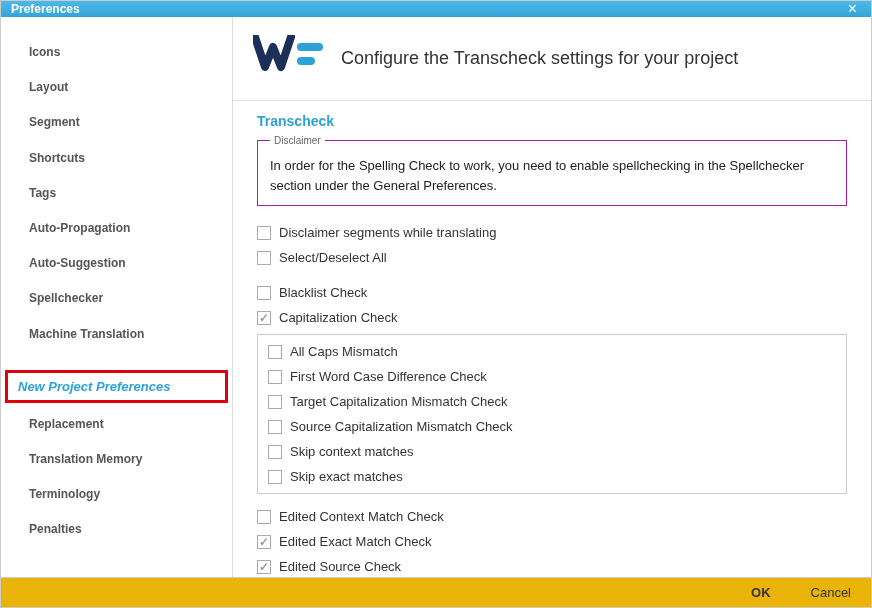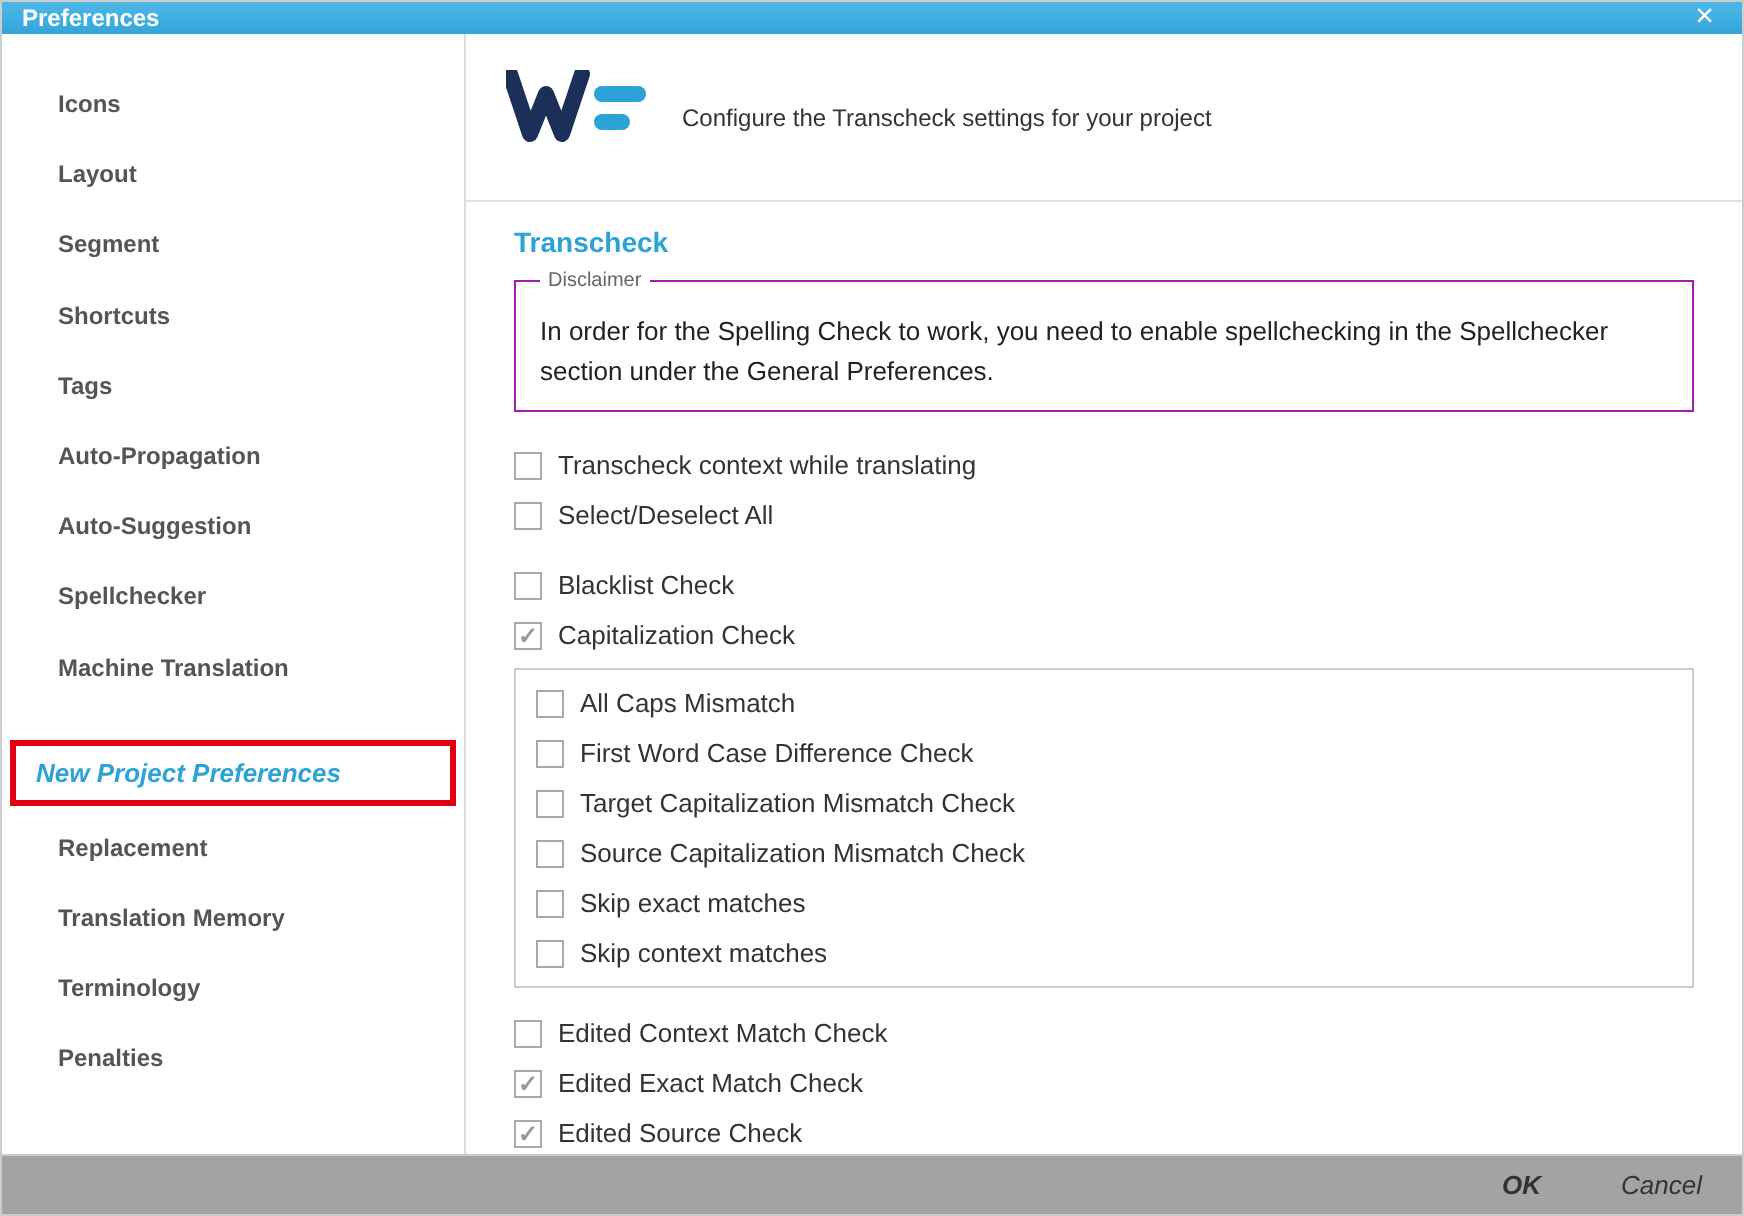--- a/index.html
+++ b/index.html
@@ -69,21 +69,21 @@
       flex-direction: column;
       min-width: 0;
     }
     .header-row {
       display: flex;
       align-items: center;
       padding: 18px 20px 18px 20px;
       border-bottom: 1px solid #e0e0e0;
     }
     .logo { margin-right: 14px; }
-    .header-text { font-size: 12px; color: #333; }
+    .header-text { font-size: 18px; color: #333; }
     .content {
       flex: 1;
       padding: 12px 24px 0 24px;
       overflow-y: auto;
       min-height: 0;
     }
     .section-title {
       color: #2ca2d6;
       font-weight: bold;
       font-size: 14px;
@@ -131,30 +131,29 @@
     }
     .checkbox-row .label { cursor: pointer; }
     .subgroup {
       border: 1px solid #ccc;
       margin: 4px 0 10px 0;
       padding: 4px 10px;
     }
     .spacer { height: 10px; }
     .footer {
       height: 30px;
-      background: #a3a3a3;
+      background: #eab308;
       border-top: 1px solid #ccc;
       display: flex;
       justify-content: flex-end;
       align-items: center;
       padding: 0 20px;
       gap: 40px;
       flex-shrink: 0;
       font-size: 13px;
-      font-style: italic;
     }
     .footer .btn { cursor: pointer; font-weight: bold; color: #333; }
     .footer .btn:last-child { font-weight: normal; }
 
     
     .wlogo { width: 74px; height: 44px; position: relative; }
   </style>
 </head>
 <body>
 
@@ -201,21 +200,21 @@
     <div class="content">
       <div class="section-title">Transcheck</div>
 
       <fieldset class="disclaimer">
         <legend>Disclaimer</legend>
         <div class="text">In order for the Spelling Check to work, you need to enable spellchecking in the Spellchecker section under the General Preferences.</div>
       </fieldset>
 
       <div class="checkbox-row">
         <span class="box"></span>
-        <span class="label">Transcheck context while translating</span>
+        <span class="label">Disclaimer segments while translating</span>
       </div>
       <div class="checkbox-row">
         <span class="box"></span>
         <span class="label">Select/Deselect All</span>
       </div>
 
       <div class="spacer"></div>
 
       <div class="checkbox-row">
         <span class="box"></span>
@@ -238,25 +237,25 @@
         <div class="checkbox-row">
           <span class="box"></span>
           <span class="label">Target Capitalization Mismatch Check</span>
         </div>
         <div class="checkbox-row">
           <span class="box"></span>
           <span class="label">Source Capitalization Mismatch Check</span>
         </div>
         <div class="checkbox-row">
           <span class="box"></span>
+          <span class="label">Skip context matches</span>
+        </div>
+        <div class="checkbox-row">
+          <span class="box"></span>
           <span class="label">Skip exact matches</span>
-        </div>
-        <div class="checkbox-row">
-          <span class="box"></span>
-          <span class="label">Skip context matches</span>
         </div>
       </div>
 
       <div class="checkbox-row">
         <span class="box"></span>
         <span class="label">Edited Context Match Check</span>
       </div>
       <div class="checkbox-row">
         <span class="box checked"></span>
         <span class="label">Edited Exact Match Check</span>

